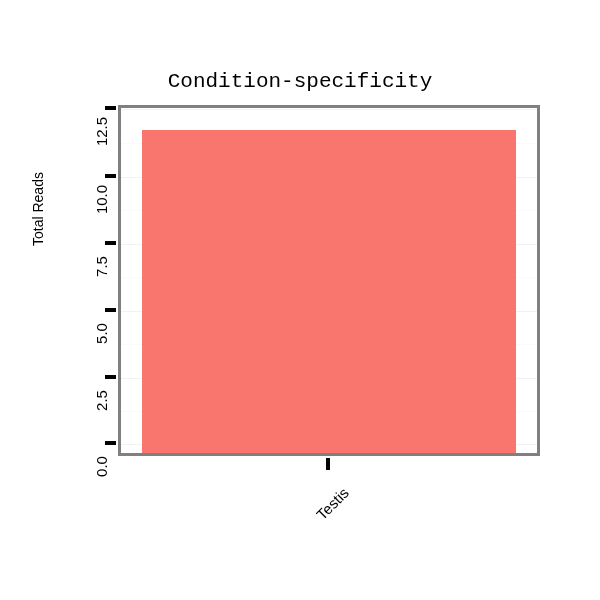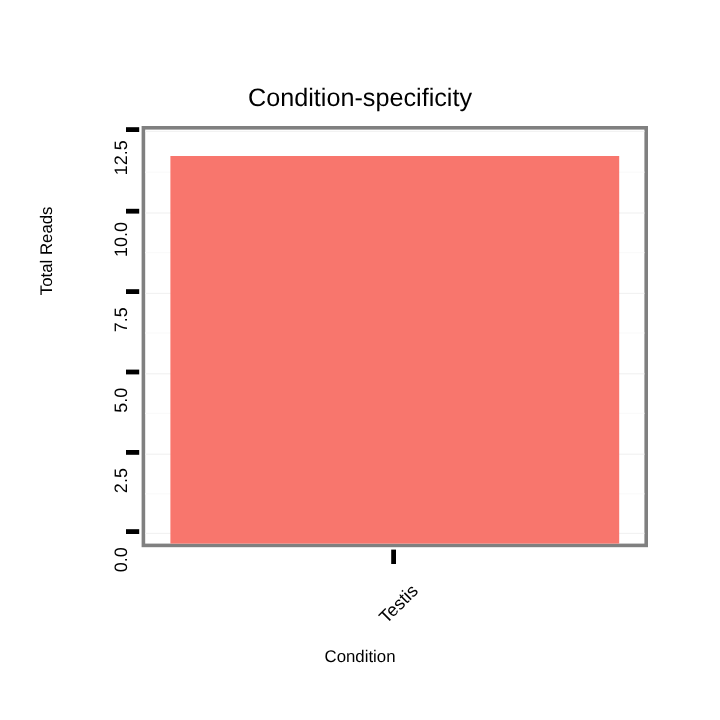--- a/index.html
+++ b/index.html
@@ -24,20 +24,21 @@
     position: absolute;
     left: 0;
     top: 70px;
     width: 600px;
     text-align: center;
     font-size: 21px;
     color: #000000;
     letter-spacing: 0px;
     line-height: 24px;
     white-space: nowrap;
+    font-family: Liberation Mono, monospace;
   }
 
   
   #panel {
     position: absolute;
     left: 118px;
     top: 105px;
     width: 422px;
     height: 351px;
     background: #ffffff;
@@ -178,15 +179,14 @@
 
       <div class="bar" id="bar-testis" style="left: 20.8px; width: 374.4px; top: 21.5625px; height: 323.438px; background: rgb(248, 118, 109);"></div>
     </div>
   </div>
 
   <div>
     <div class="x-tick" style="left:326px; top:458px;"></div>
     <div class="x-tick-label" style="left:280px; top:484px; width:60px;">Testis</div>
   </div>
 
-  <div id="x-axis-title">Condition</div>
 
 </div>
 
 </body></html>

